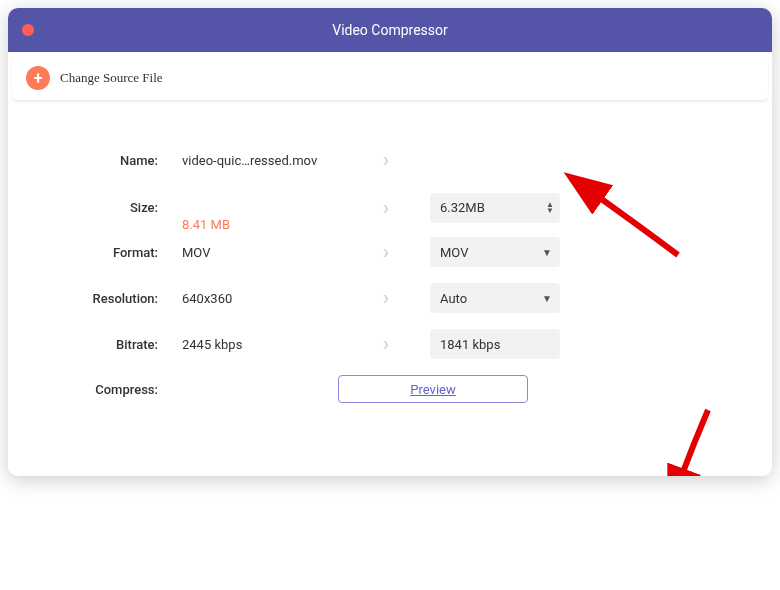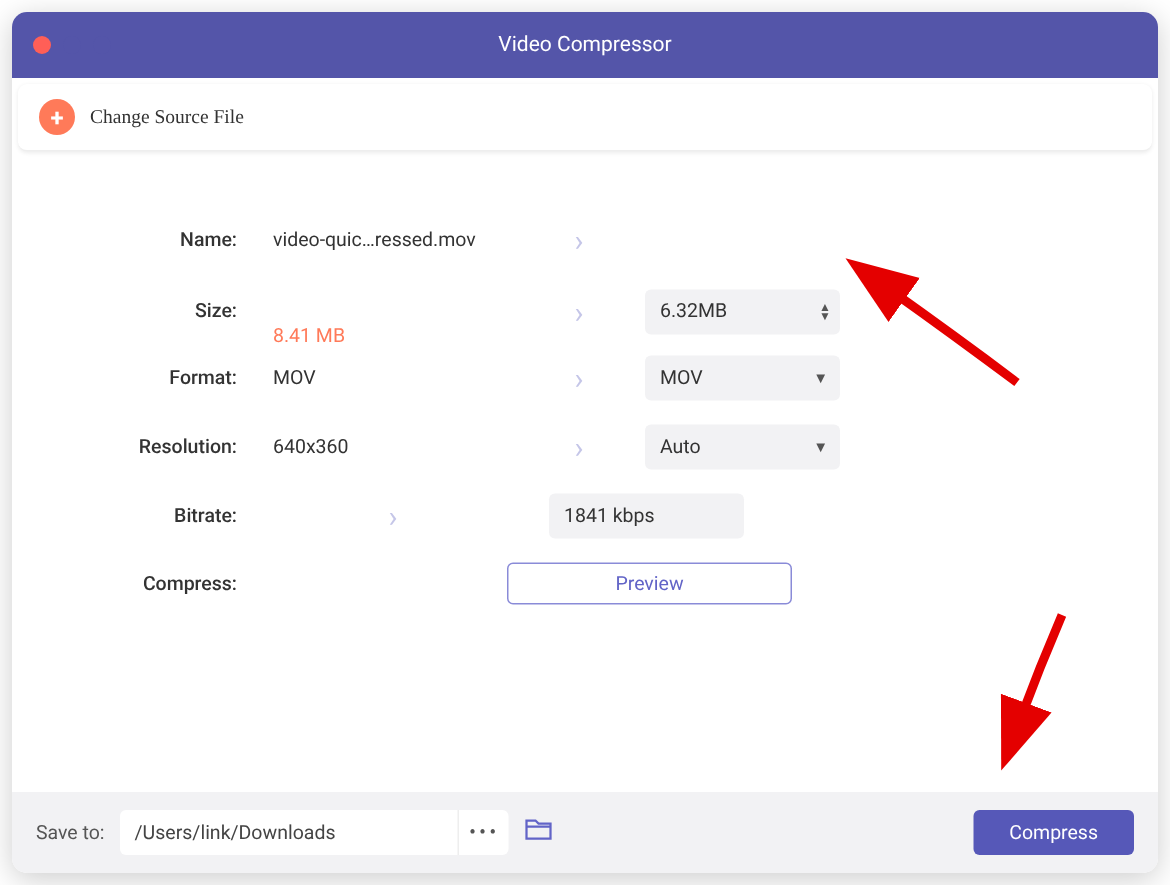--- a/index.html
+++ b/index.html
@@ -1,17 +1,17 @@
 <!DOCTYPE html>
 <html><head>
 <meta charset="utf-8">
 <style>
   * { box-sizing: border-box; margin: 0; padding: 0; font-family: -apple-system, BlinkMacSystemFont, "Segoe UI", Roboto, Helvetica, Arial, sans-serif; }
   body { background: #fff; width: 780px; height: 590px; overflow: hidden; }
-  .window { width: 764px; height: 574px; margin: 8px; border-radius: 10px; overflow: hidden; box-shadow: 0 4px 20px rgba(0,0,0,0.2); background: #fff; display: flex; flex-direction: column; }
+  .window { width: 764px; height: 468px; margin: 8px; border-radius: 10px; overflow: hidden; box-shadow: 0 4px 20px rgba(0,0,0,0.2); background: #fff; display: flex; flex-direction: column; }
   .titlebar { background: #5455a9; height: 44px; display: flex; align-items: center; position: relative; }
   .traffic { display: flex; gap: 8px; position: absolute; left: 14px; }
   .traffic .dot { width: 12px; height: 12px; border-radius: 50%; }
   .dot.red { background: #ff5f57; }
   .dot.yellow { background: #5455a9; }
   .dot.green { background: #5455a9; }
   .title { color: #fff; font-size: 14px; margin: 0 auto; font-weight: 400; }
   .toolbar { background: #fff; border-bottom: 1px solid #eee; padding: 10px 14px; display: flex; align-items: center; gap: 10px; margin: 4px; border-radius: 6px; box-shadow: 0 1px 3px rgba(0,0,0,0.08); }
   .plus-btn { width: 24px; height: 24px; border-radius: 50%; background: #ff7a59; color: #fff; display: flex; align-items: center; justify-content: center; font-size: 16px; font-weight: bold; }
   .toolbar-lbl { font-size: 13px; color: #333; font-family: Liberation Serif, serif; }
@@ -25,21 +25,21 @@
   .field.wide { width: 340px; }
   .field.mid { width: 130px; position: relative; }
   .stepper { position: absolute; right: 6px; display: flex; flex-direction: column; line-height: 6px; font-size: 8px; color: #555; }
   .caret-down { position: absolute; right: 8px; font-size: 10px; color: #555; }
   .size-group { display: flex; align-items: center; gap: 12px; }
   .slider-wrap { display: flex; align-items: center; gap: 10px; flex: 1; }
   .slider { position: relative; width: 130px; height: 4px; background: #e5e5e5; border-radius: 2px; }
   .slider-fill { position: absolute; left: 0; top: 0; height: 100%; background: #ff7a59; border-radius: 2px; width: 75%; }
   .slider-thumb { position: absolute; top: 50%; left: 75%; transform: translate(-50%,-50%); width: 12px; height: 12px; background: #ff7a59; border-radius: 50%; border: 2px solid #fff; box-shadow: 0 0 3px rgba(0,0,0,0.3); }
   .pct { color: #ff7a59; font-size: 13px; }
-  .preview-btn { border: 1px solid #8a8bd8; color: #6264c7; background: #fff; border-radius: 4px; height: 28px; width: 190px; font-size: 13px; display: flex; align-items: center; justify-content: center; }
+  .preview-btn { border: 1px solid #8a8bd8; color: #6264c7; background: #fff; border-radius: 4px; height: 28px; width: 190px; font-size: 13px; display: flex; align-items: center; justify-content: center; text-decoration: underline; }
   .row-preview { display: grid; grid-template-columns: 120px 160px 40px 1fr; align-items: center; gap: 10px; margin-top: 12px; }
   .footer { background: #f2f2f4; padding: 12px 16px; display: flex; align-items: center; gap: 10px; }
   .saveto-lbl { font-size: 13px; color: #555; }
   .path-box { flex: 1; background: #fff; border-radius: 4px; height: 30px; display: flex; align-items: center; max-width: 340px; }
   .path-txt { flex: 1; padding: 0 10px; font-size: 13px; color: #444; }
   .dots { width: 34px; text-align: center; font-size: 14px; color: #555; border-left: 1px solid #eee; height: 100%; display: flex; align-items: center; justify-content: center; letter-spacing: 2px; }
   .folder-icon { color: #6264c7; font-size: 18px; }
   .spacer { flex: 1; }
   .compress-btn { background: #5658b8; color: #fff; border-radius: 4px; height: 30px; padding: 0 24px; font-size: 13px; display: flex; align-items: center; }
   .arrow { position: absolute; pointer-events: none; }
@@ -106,20 +106,21 @@
       <div>
           <div class="field mid">
         <span>Auto</span>
         <span class="caret-down">▼</span>
       </div>
         </div>
     </div>
 
     <div class="row">
       <div class="lbl">Bitrate:</div>
+      <div class="val">2445 kbps</div>
       <div class="chev">›</div>
       <div>
           <div class="field mid">1841 kbps</div>
         </div>
     </div>
 
     <div class="row-preview">
       <div class="lbl">Compress:</div>
       <div></div>
       <div>
@@ -143,29 +144,14 @@
             <marker id="ah2" markerWidth="10" markerHeight="10" refX="2" refY="3" orient="auto">
               <path d="M0,0 L0,6 L8,3 z" fill="#e40000"></path>
             </marker>
           </defs>
         <path d="M50,5 Q35,40 22,75" stroke="#e40000" stroke-width="6" fill="none" marker-end="url(#ah2)"></path>
       </svg>
     </div>
 
   </div>
 
-  <div class="footer">
-    <div class="saveto-lbl">Save to:</div>
-    <div class="path-box">
-      <div class="path-txt">/Users/link/Downloads</div>
-      <div class="dots">•••</div>
-    </div>
-    <div class="folder-icon">
-      <svg width="20" height="16" viewBox="0 0 20 16">
-          <path d="M2 2h6l2 2h8v10H2z" fill="none" stroke="#6264c7" stroke-width="1.5"></path>
-          <path d="M2 6h16" stroke="#6264c7" stroke-width="1.5"></path>
-        </svg>
-    </div>
-    <div class="spacer"></div>
-    <div class="compress-btn">Compress</div>
-  </div>
 
 </div>
 
 </body></html>

